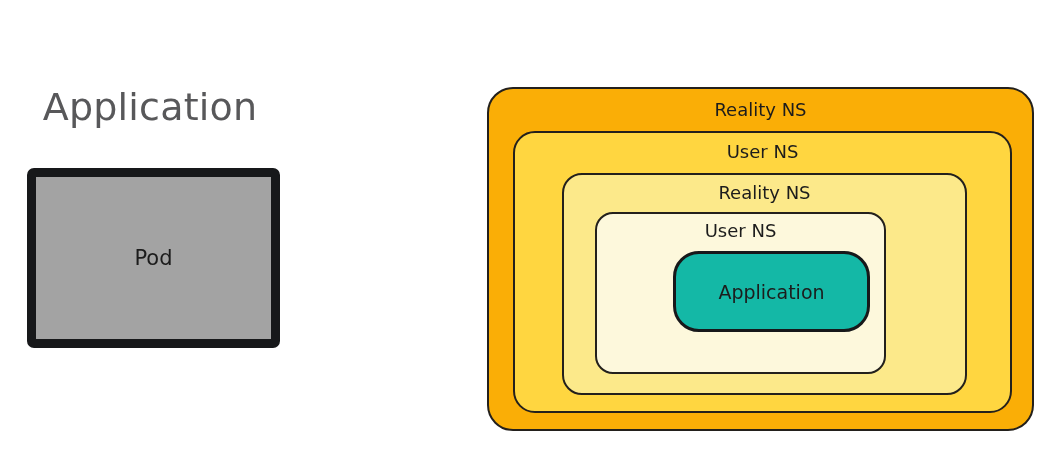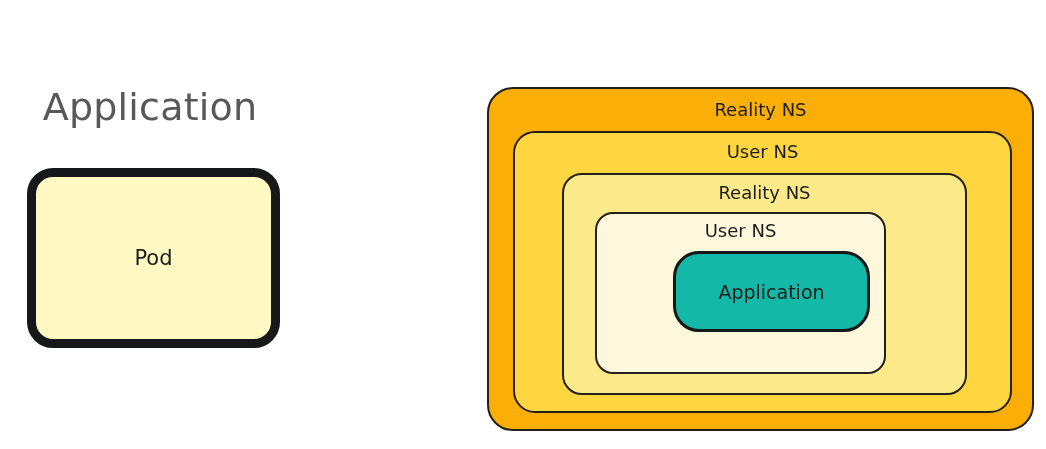--- a/index.html
+++ b/index.html
@@ -46,23 +46,23 @@
   }
 
   
   #pod-box {
     position: absolute;
     left: 27px;
     top: 168px;
     width: 253px;
     height: 180px;
     box-sizing: border-box;
-    background: #fef9c3;
+    background: #a3a3a3;
     border: 9px solid #17181a;
-    border-radius: 26px;
+    border-radius: 7px;
     display: flex;
     align-items: center;
     justify-content: center;
   }
   #pod-box .box-label {
     font-size: 21px;
     color: #1c1c1c;
     font-weight: 400;
   }
 

